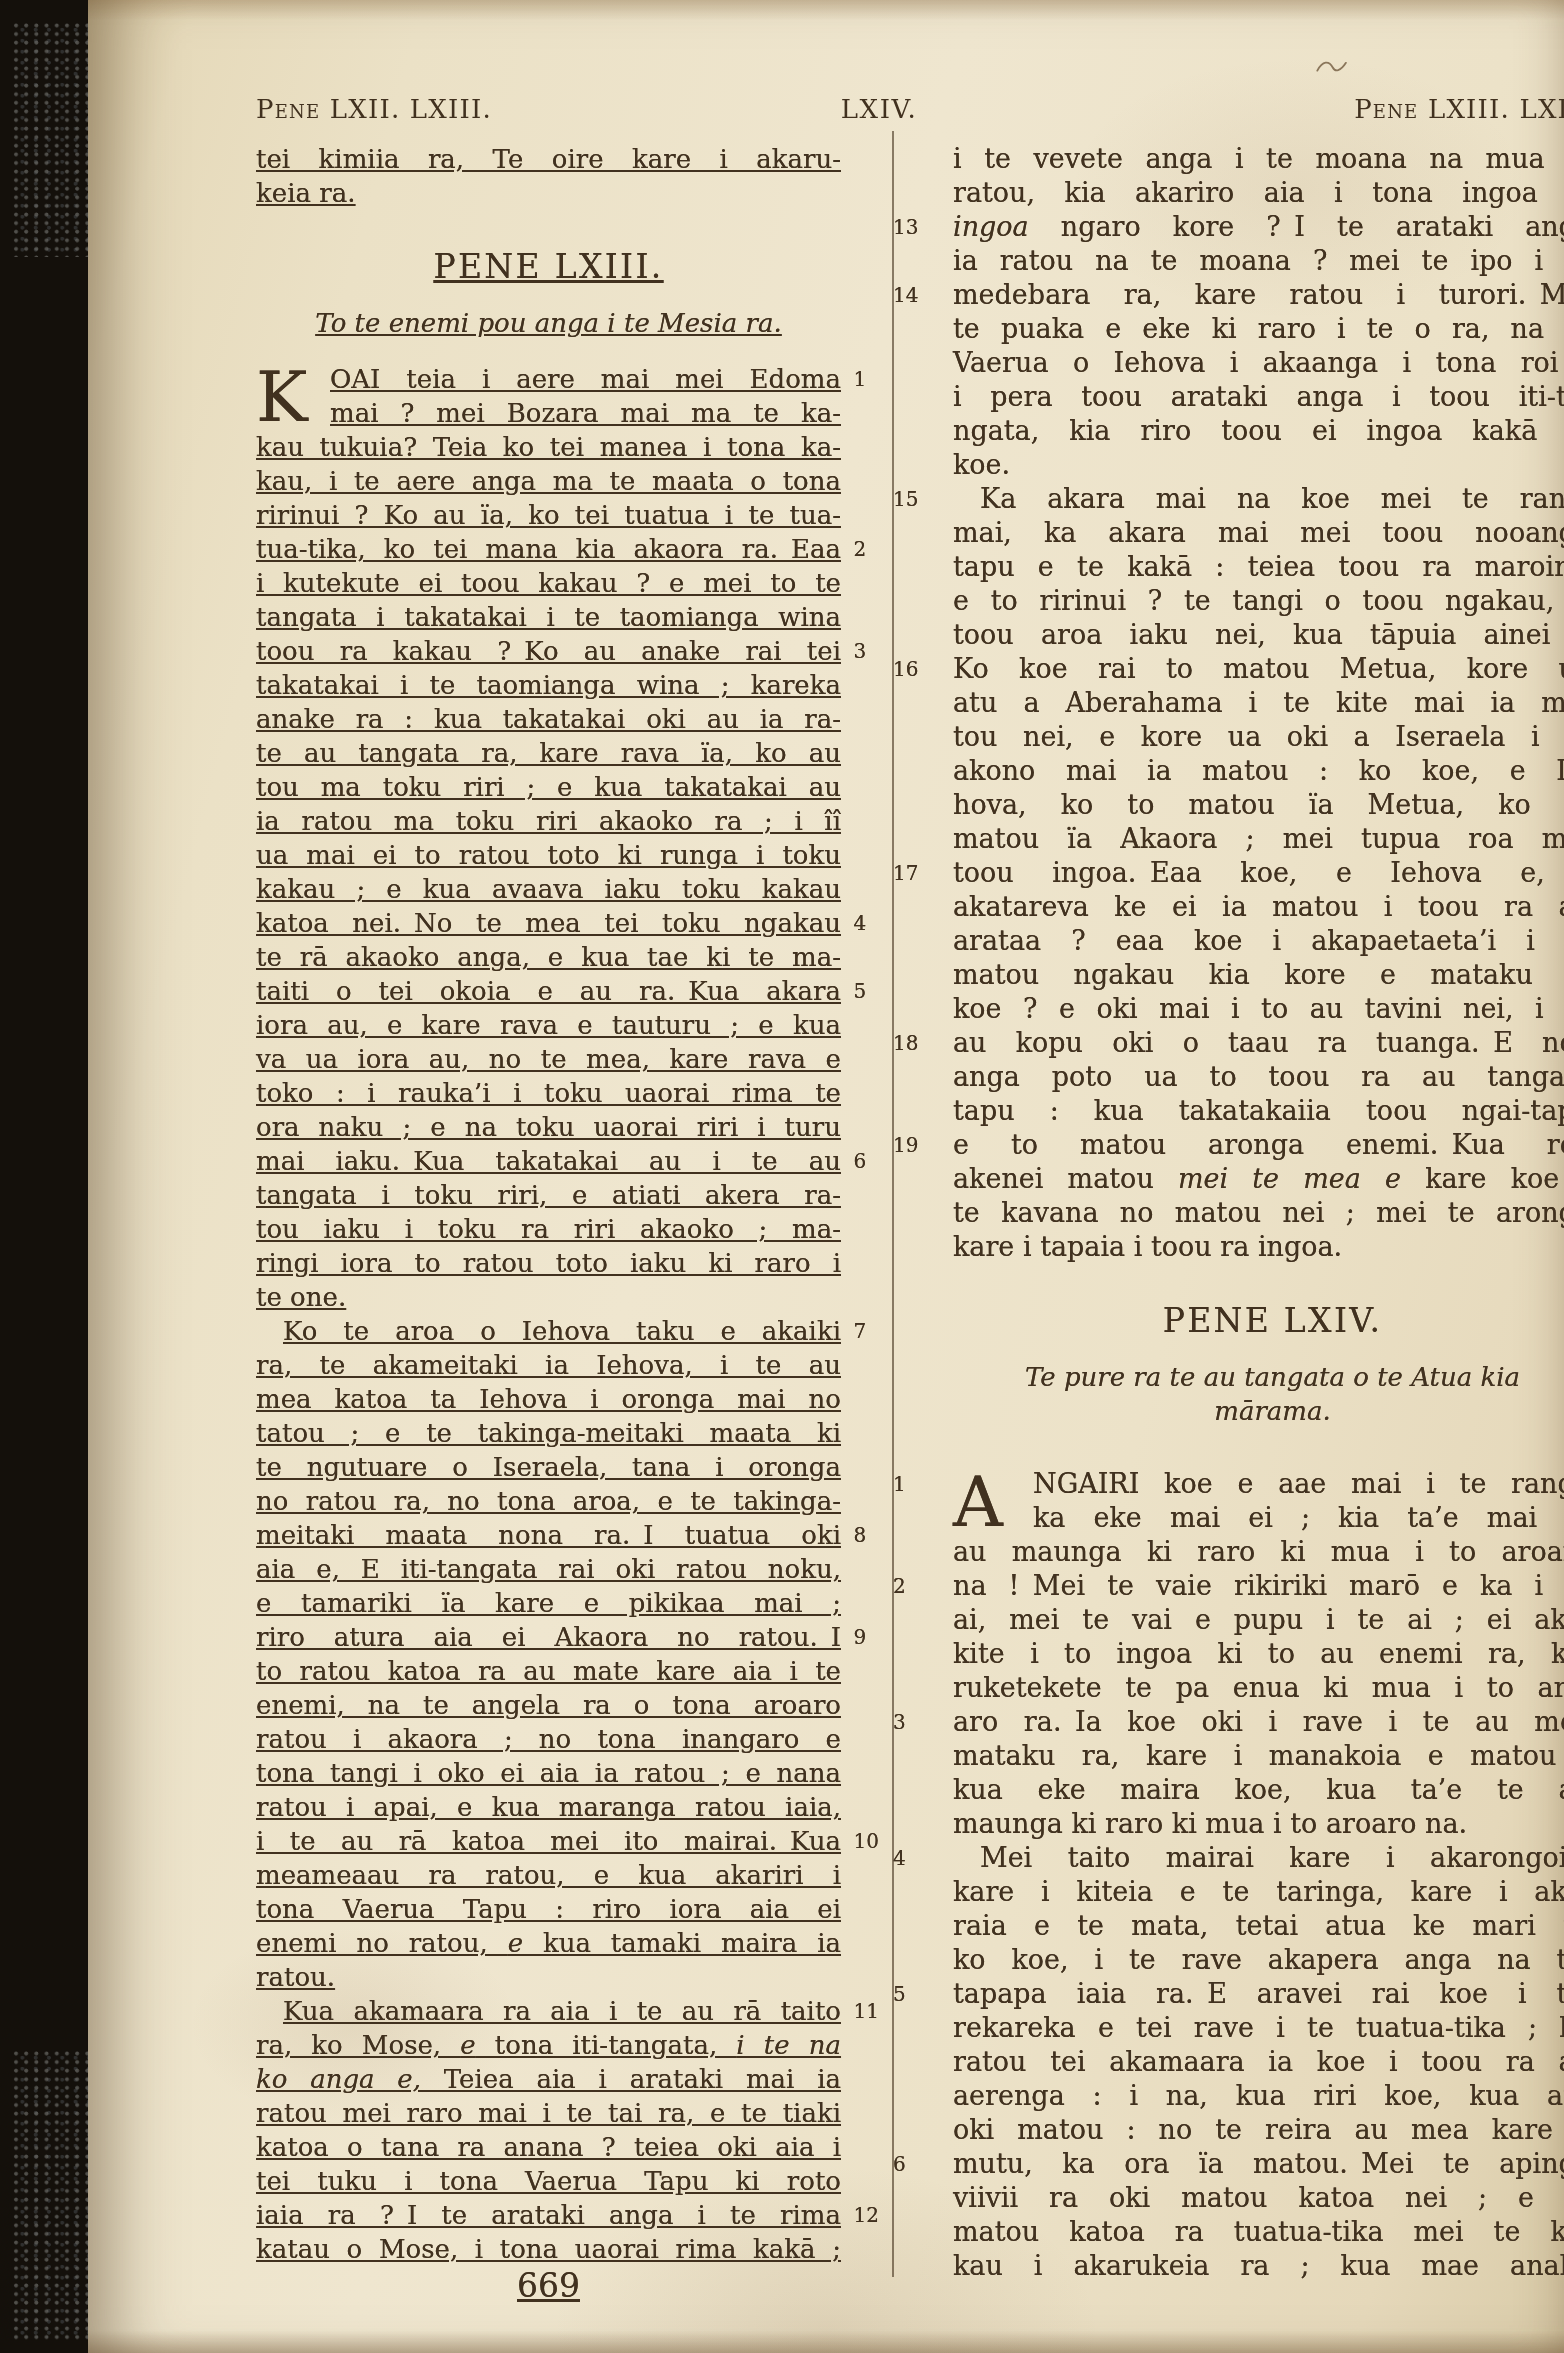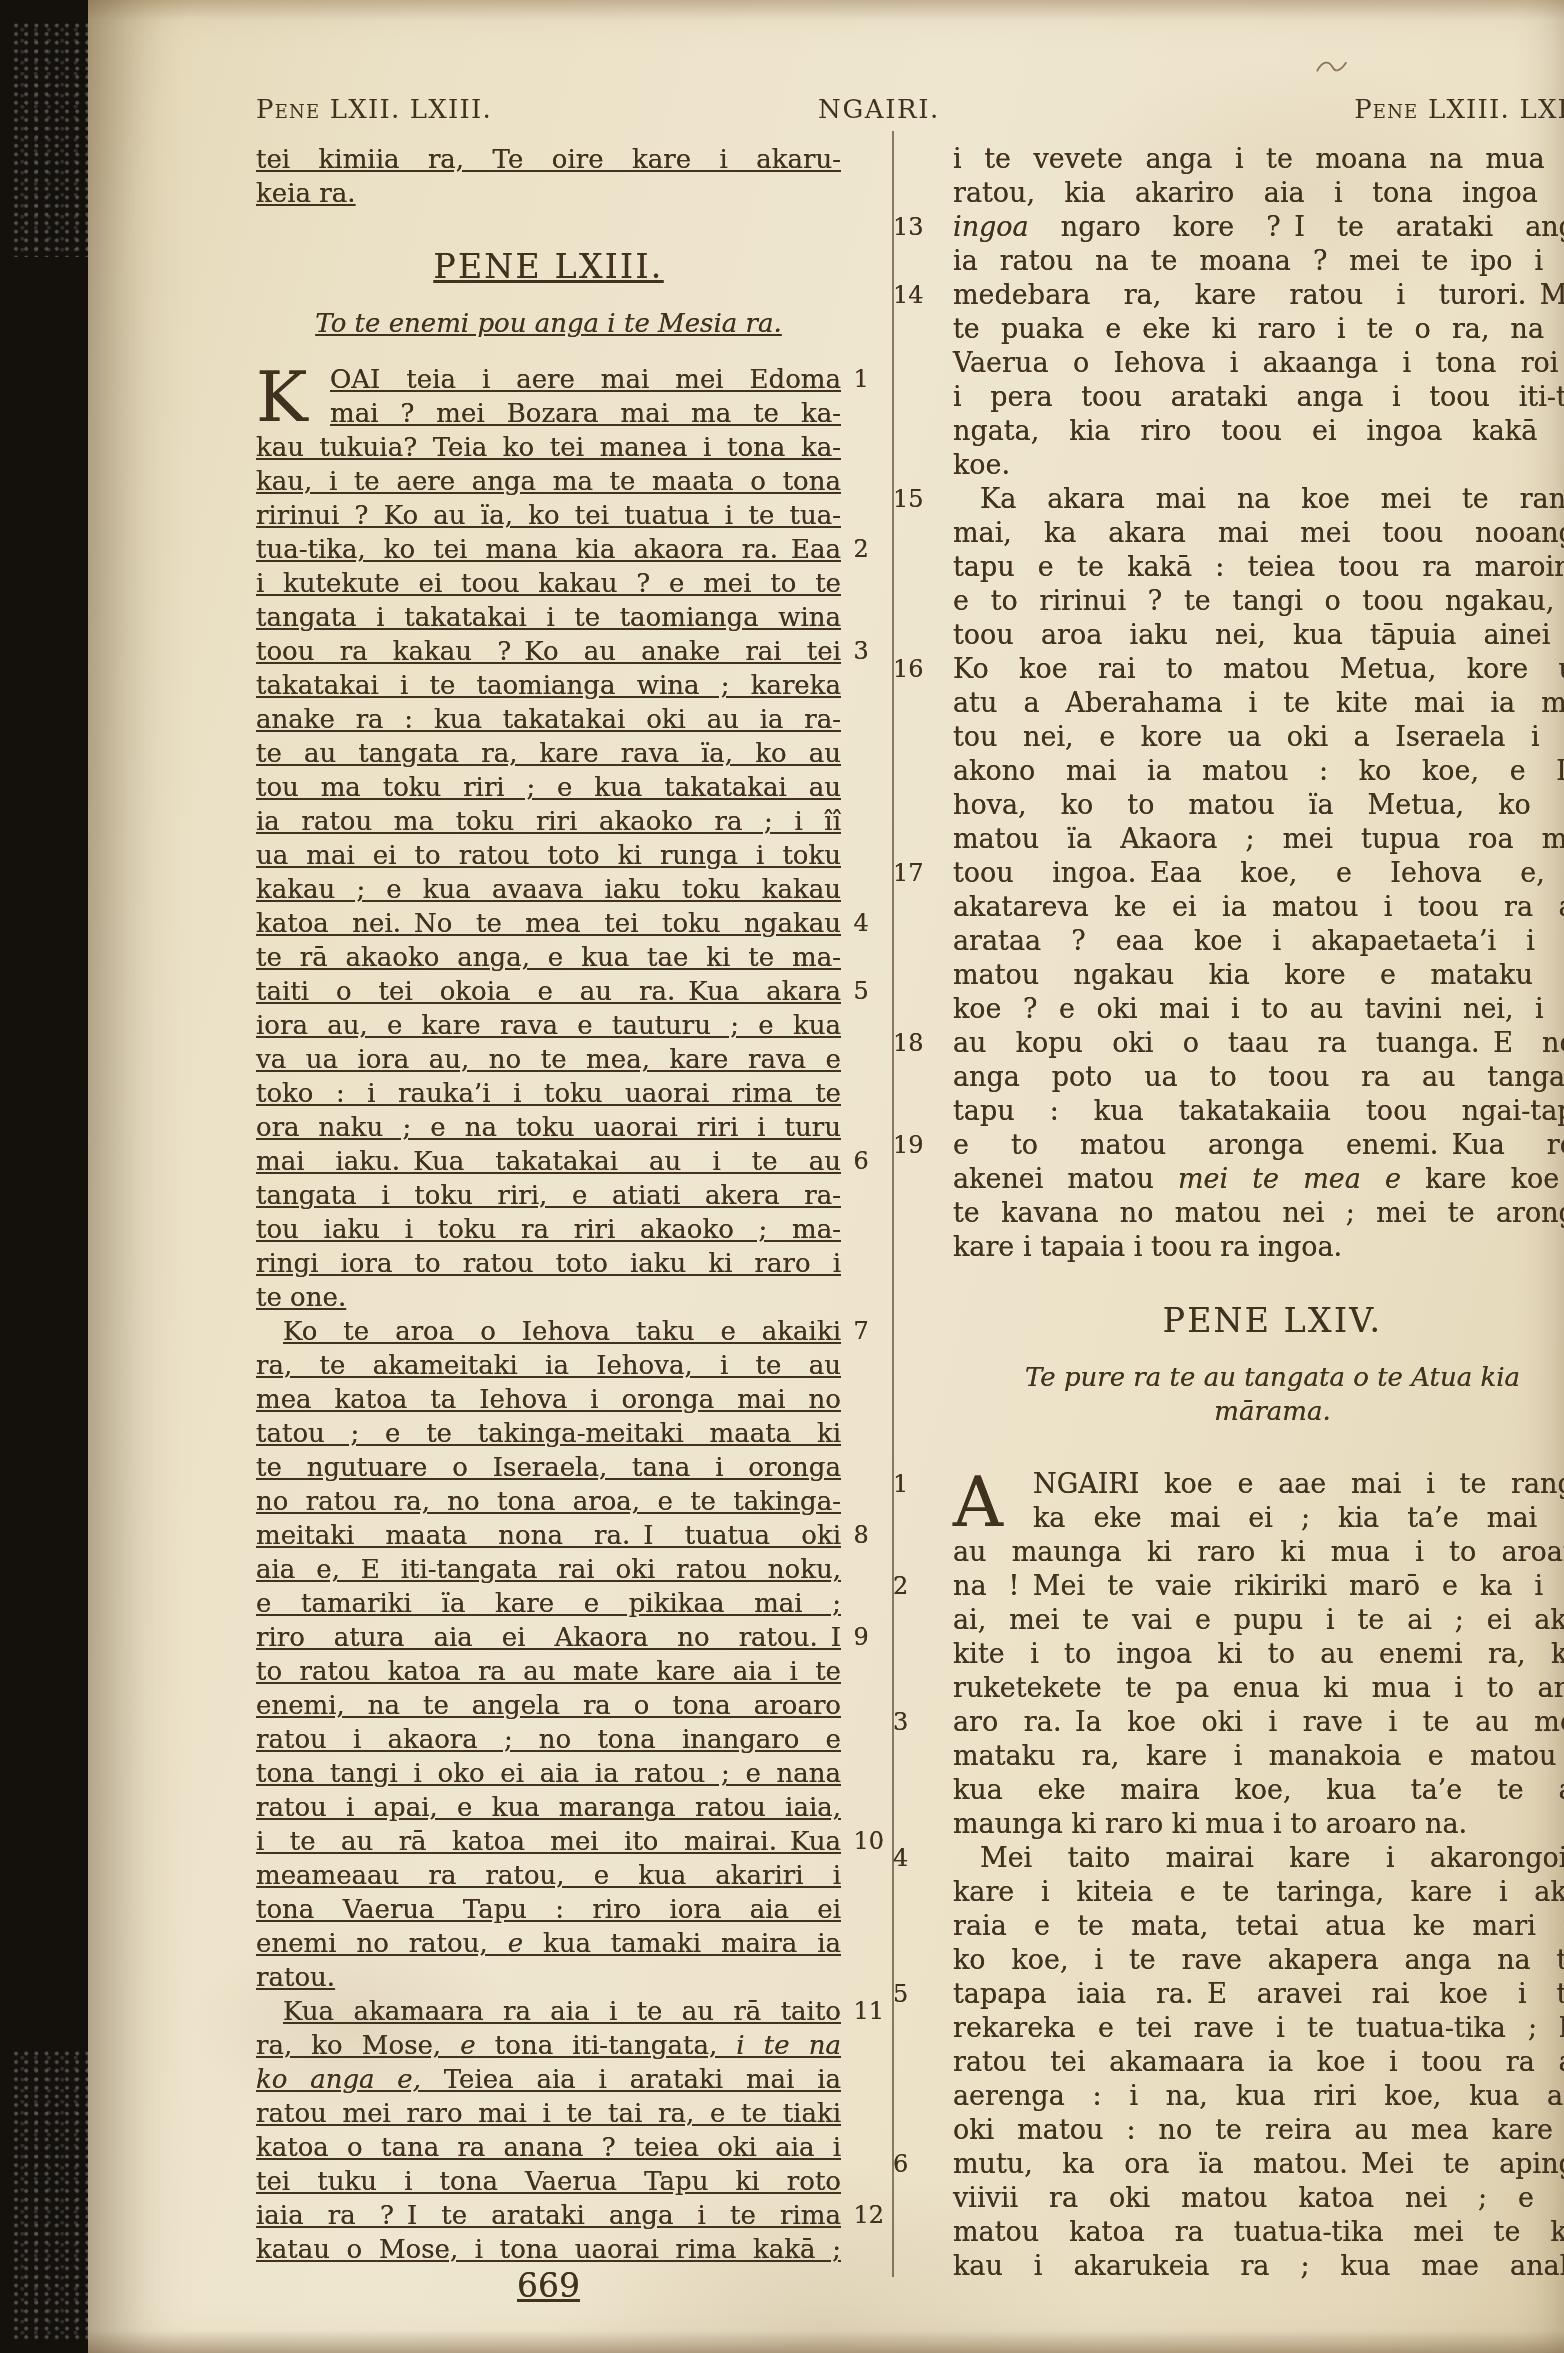--- a/index.html
+++ b/index.html
@@ -57,21 +57,21 @@
        text-shadow:0 0 0.5px rgba(65,49,31,.85);}
   #col-left {left:168px;width:585px;font-size:26px;text-decoration:underline;}
   #col-right{left:865px;width:639px;font-size:27px;}
 
   .tl{position:relative;height:34px;line-height:34px;text-align:justify;text-align-last:justify;}
   .tl.end{text-align-last:left;}
   .tl.ind{text-indent:27px;}
   .tl.dc{padding-left:74px;}
   #col-right .tl.dc{padding-left:80px;}
   .cap{position:absolute;left:0;top:3.1px;font-size:69px;line-height:64px;}
-  .vn{position:absolute;top:0;font-size:24px;text-indent:0;}
+  .vn{position:absolute;top:0;font-size:20px;text-indent:0;}
   #col-left  .vn{left:calc(100% + 12.5px);width:44px;text-align:center;}
   #col-right .vn{right:calc(100% + 11px);width:49px;text-align:right;}
 
   .heading{height:38px;line-height:38px;margin-top:38px;text-align:center;text-align-last:center;
            font-size:33px;letter-spacing:2.3px;}
   .subtitle{height:34px;line-height:34px;margin-top:20.3px;text-align:center;text-align-last:center;
             font-style:italic;font-size:26px;}
   .subtitle.cont{margin-top:0;}
   .mb28{margin-bottom:22px;text-align:right;}
   .mb50{margin-bottom:39px;}
@@ -83,21 +83,21 @@
 
 <div id="shot">
   <div id="binding">
     <div class="marble" id="marble-top"></div>
     <div class="marble" id="marble-bottom"></div>
   </div>
 
   <div id="page">
     <div id="head">
       <span id="head-left" class="sc">Pene LXII. LXIII.</span>
-      <span id="head-center">NGAIRI.</span>
+      <span id="head-center">LXIV.</span>
       <span id="head-right" class="sc">Pene LXIII. LXIV.</span>
     </div>
 
     <svg id="ink-mark" viewBox="0 0 44 24">
       <path d="M3,16 C10,3 18,3 23,12 C26,18 33,17 40,6" fill="none" stroke="#6a5236" stroke-width="2.4" stroke-linecap="round"></path>
     </svg>
 
     <div id="rule"></div>
 
     <div id="col-left" class="col">

